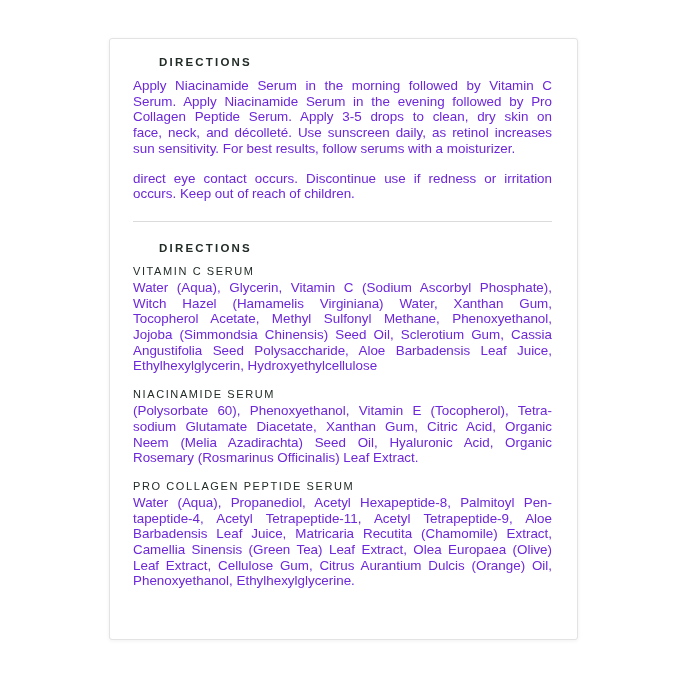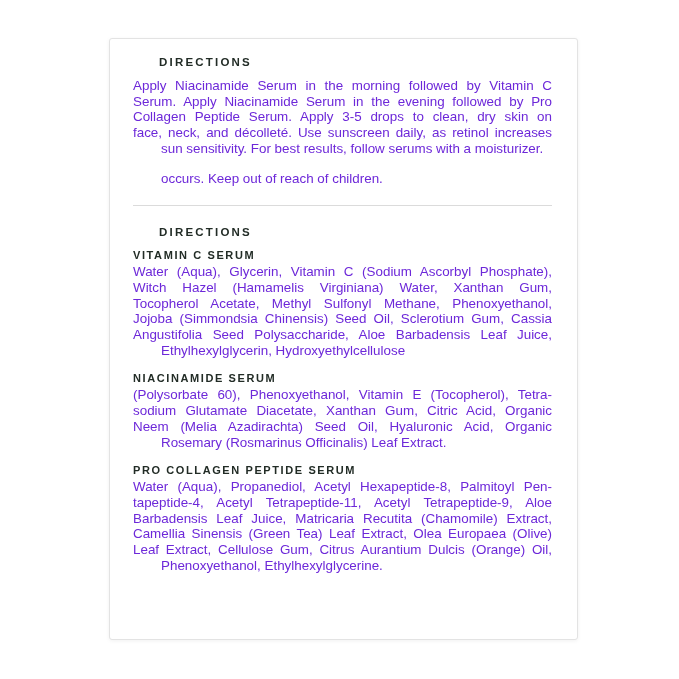--- a/index.html
+++ b/index.html
@@ -45,32 +45,31 @@
     line-height: 15.7px;
     color: #6d28d9;
   }
   .body-block .line {
     text-align: justify;
     text-align-last: justify;
     white-space: normal;
   }
   .body-block .line:last-child {
     text-align-last: left;
-    margin-left: 28px;
   }
   .para-gap { margin-bottom: 14px; }
   .divider {
     border: none;
     border-top: 1px solid #dbdbdb;
     margin: 19px 0 19px 0;
   }
   .ingredient-section { margin-bottom: 13px; }
   .ingredient-heading {
     font-size: 11px;
-    font-weight: bold;
+    font-weight: normal;
     letter-spacing: 1.6px;
     color: #222c26;
     line-height: 15px;
     margin: 0 0 1px 0;
   }
 </style>
 </head>
 <body>
 
 <div class="stage">
@@ -80,20 +79,21 @@
 
     <div class="body-block para-gap">
         <div class="line">Apply Niacinamide Serum in the morning followed by Vitamin C</div>
         <div class="line">Serum. Apply Niacinamide Serum in the evening followed by Pro</div>
         <div class="line">Collagen Peptide Serum. Apply 3-5 drops to clean, dry skin on</div>
         <div class="line">face, neck, and décolleté. Use sunscreen daily, as retinol increases</div>
         <div class="line">sun sensitivity. For best results, follow serums with a moisturizer.</div>
       </div>
 
     <div class="body-block">
+        <div class="line">direct eye contact occurs. Discontinue use if redness or irritation</div>
         <div class="line">occurs. Keep out of reach of children.</div>
       </div>
 
     <hr class="divider">
 
     <h2 class="section-heading">DIRECTIONS</h2>
 
     <div class="ingredient-section">
       <h3 class="ingredient-heading">VITAMIN C SERUM</h3>
       <div class="body-block">

